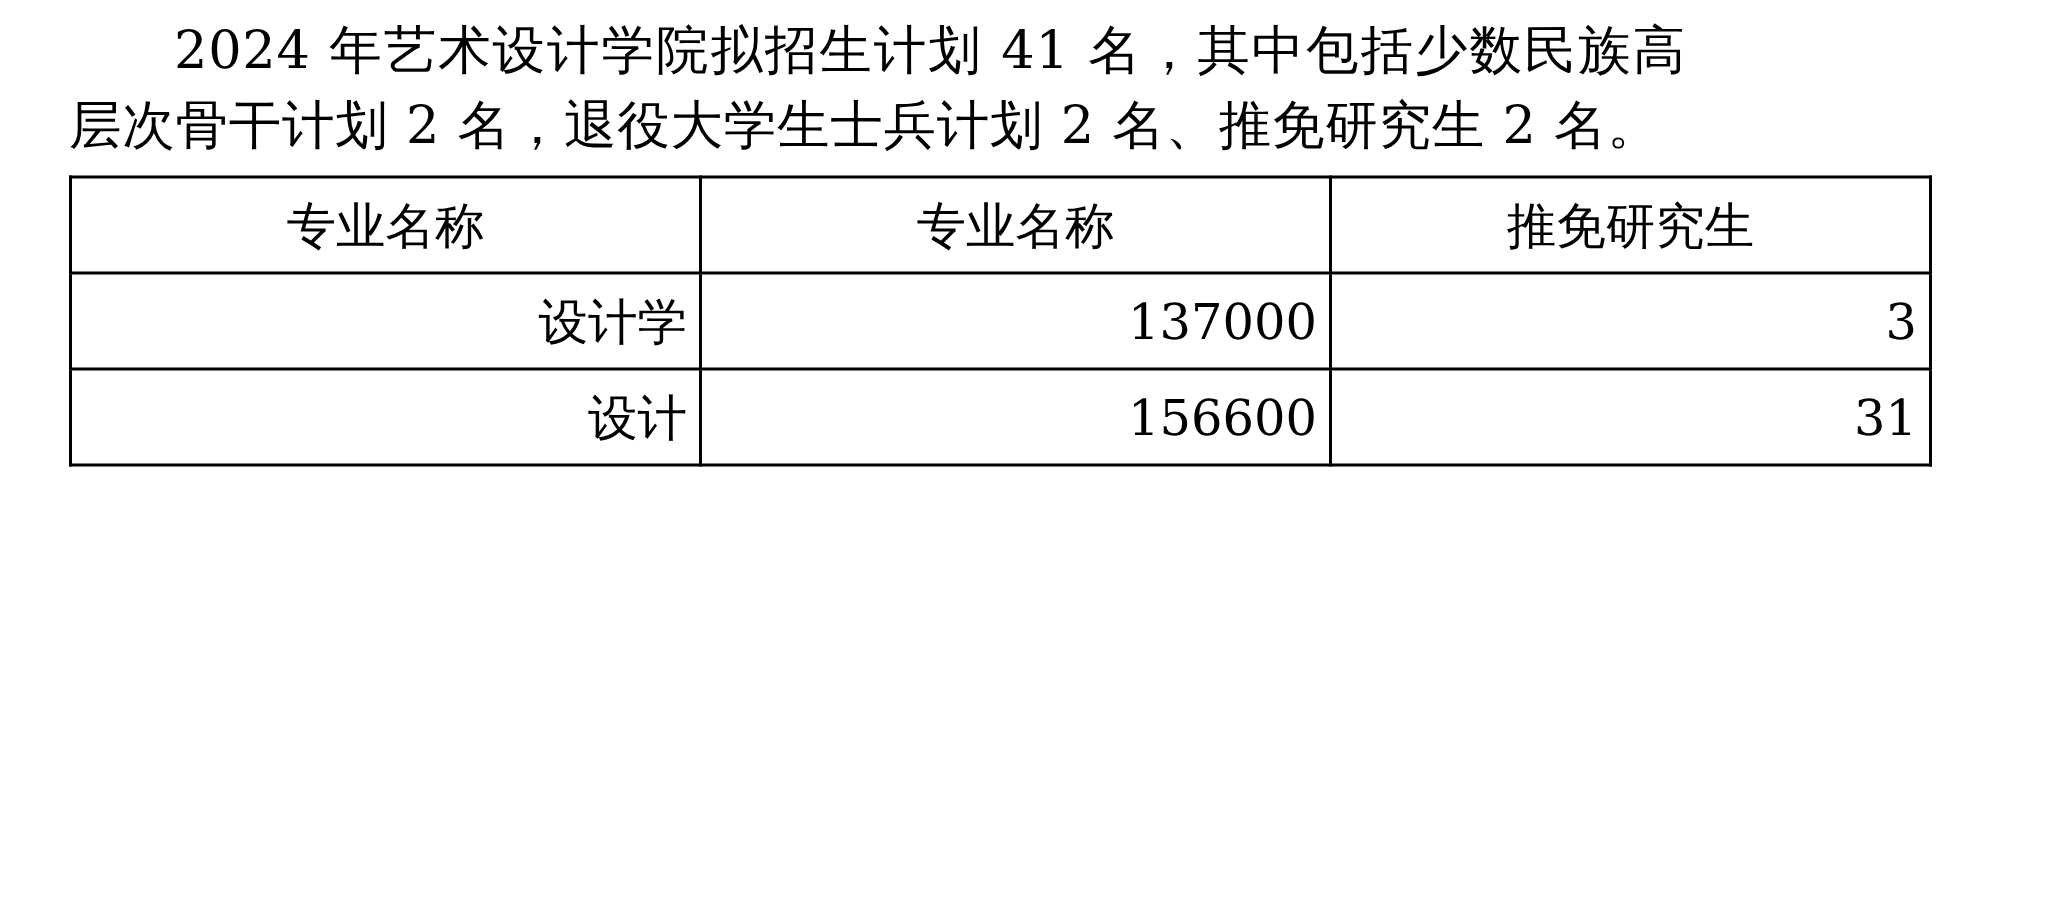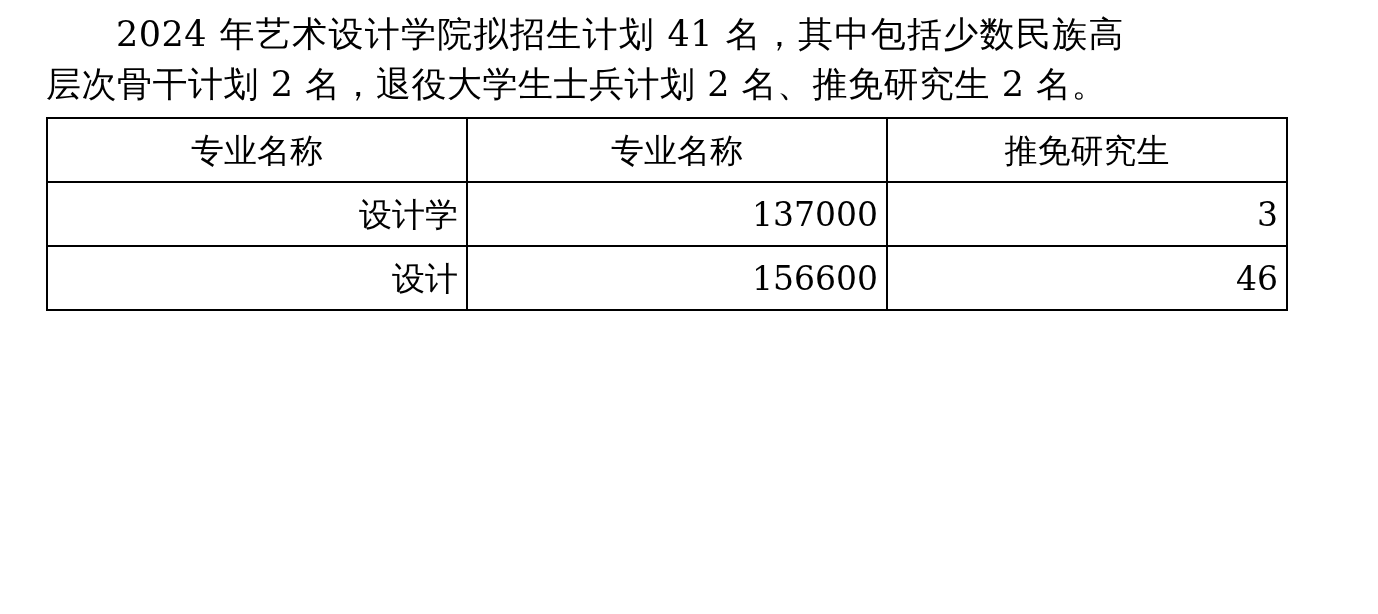--- a/index.html
+++ b/index.html
@@ -87,19 +87,19 @@
     </thead>
     <tbody>
       <tr>
         <td class="td-cell">设计学</td>
         <td class="td-cell num">137000</td>
         <td class="td-cell num">3</td>
       </tr>
       <tr>
         <td class="td-cell">设计</td>
         <td class="td-cell num">156600</td>
-        <td class="td-cell num">46</td>
+        <td class="td-cell num">31</td>
       </tr>
     </tbody>
   </table>
 
 
 </div>
 
 </body></html>

